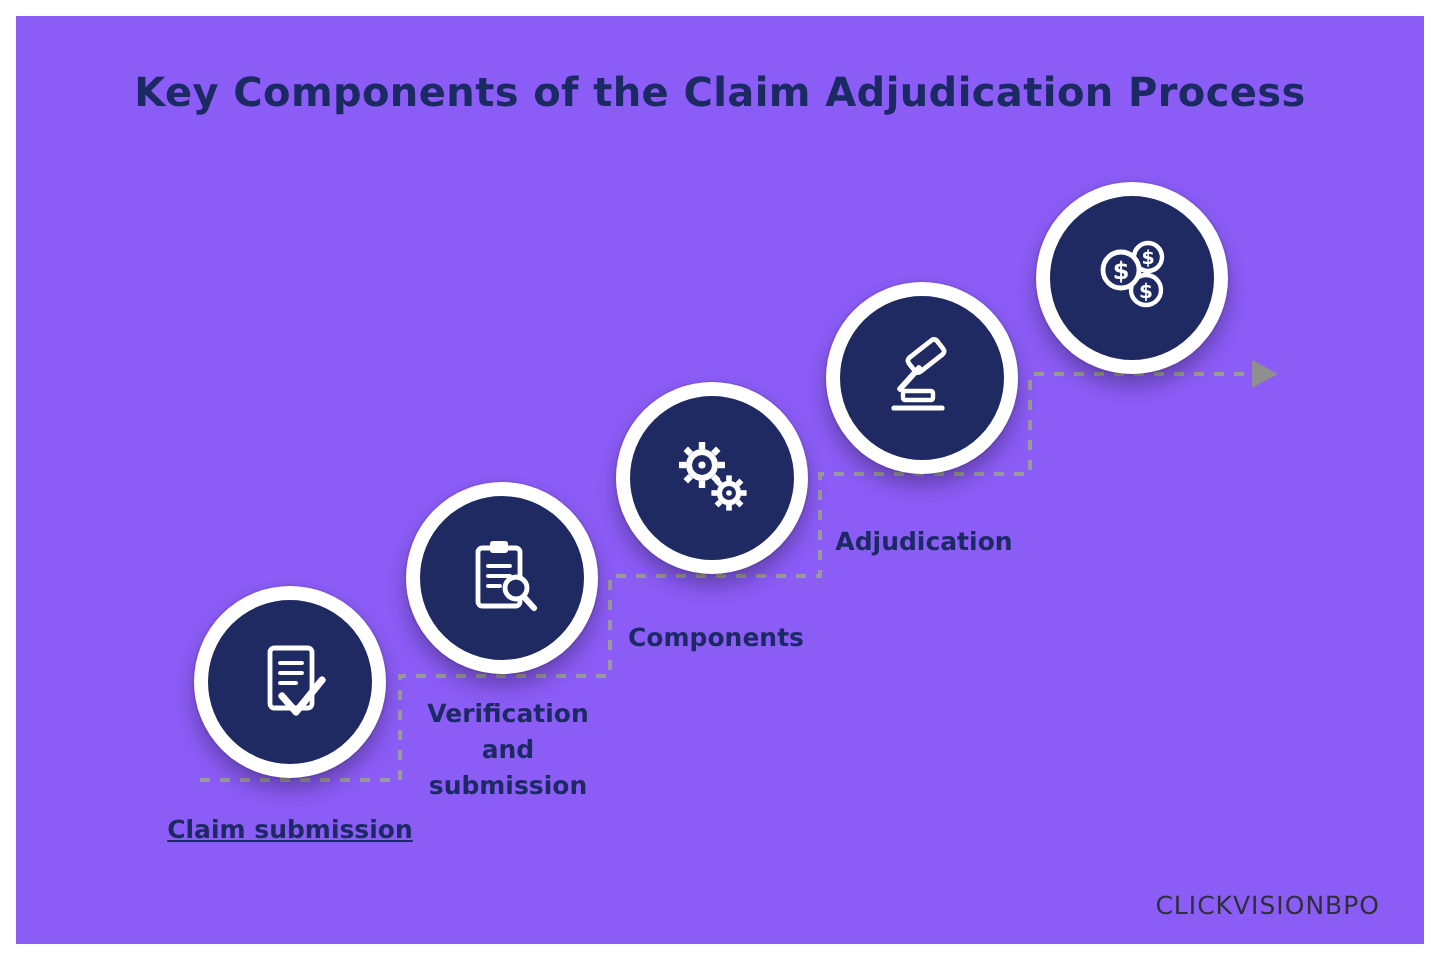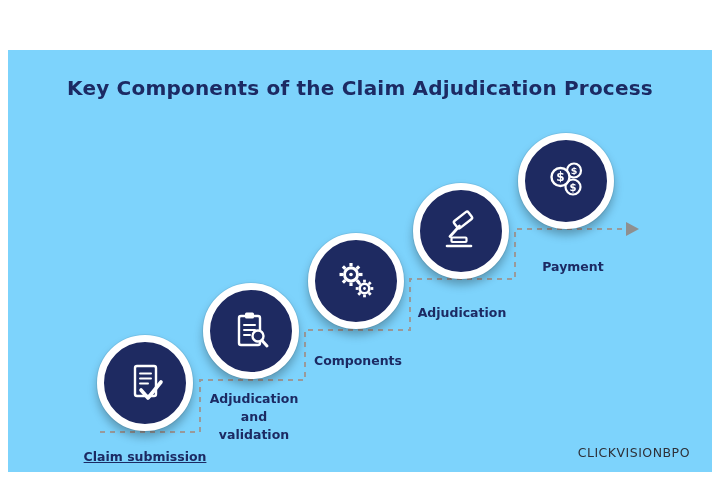--- a/index.html
+++ b/index.html
@@ -1,20 +1,20 @@
 <!DOCTYPE html>
 <html><head>
 <meta charset="utf-8">
 <style>
   html,body{margin:0;padding:0;background:#ffffff;}
   .frame{
     position:relative;width:720px;height:480px;background:#ffffff;
     font-family:"DejaVu Sans","Liberation Sans",sans-serif;overflow:hidden;
   }
-  .canvas{position:absolute;left:8px;top:8px;right:8px;bottom:8px;background:#7dd3fc;margin-top:42px;}
+  .canvas{position:absolute;left:8px;top:8px;right:8px;bottom:8px;background:#8b5cf6;}
   .title{
     position:absolute;left:0;right:0;top:26px;text-align:center;
     font-size:20px;font-weight:bold;color:#1c2a63;letter-spacing:0.2px;
   }
   .flow-svg{position:absolute;left:0;top:0;width:704px;height:464px;}
   .step-circle{
     position:absolute;width:96px;height:96px;border-radius:50%;
     background:#1e2a61;border:7px solid #ffffff;box-sizing:border-box;
     display:flex;align-items:center;justify-content:center;
     box-shadow:0 0 0 1px rgba(0,0,0,0.06), 0 6px 10px rgba(0,0,0,0.28);
@@ -62,21 +62,21 @@
           <rect x="12" y="9" width="21" height="29" rx="2" stroke-width="2.4"></rect>
           <rect x="18" y="5.5" width="9" height="6" rx="1.5" fill="#ffffff" stroke="none"></rect>
           <line x1="17" y1="18" x2="28" y2="18" stroke-width="2"></line>
           <line x1="17" y1="23" x2="28" y2="23" stroke-width="2"></line>
           <line x1="17" y1="28" x2="23" y2="28" stroke-width="2"></line>
           <circle cx="31" cy="29" r="5.5" fill="#1e2a61" stroke-width="2.4"></circle>
           <line x1="35" y1="33.5" x2="40" y2="39" stroke-width="3"></line>
         </g>
       </svg>
     </div>
-    <div class="step-label narrow" style="left:196px;top:340px;">Adjudication and validation</div>
+    <div class="step-label narrow" style="left:196px;top:340px;">Verification and submission</div>
 
     <div class="step-circle" style="left:300px;top:183px;">
       <svg viewBox="0 0 48 48">
         <g stroke="#ffffff" fill="none">
           <circle cx="19" cy="17.5" r="6.5" stroke-width="3"></circle>
           <circle cx="19" cy="17.5" r="1.8" fill="#ffffff" stroke="none"></circle>
           <g stroke-width="3.2">
             <line x1="27" y1="17.5" x2="30.5" y2="17.5"></line>
             <line x1="24.66" y1="23.16" x2="27.13" y2="25.63"></line>
             <line x1="19" y1="25.5" x2="19" y2="29"></line>
@@ -124,17 +124,16 @@
           <circle cx="31" cy="30" r="7.5" stroke-width="2.2"></circle>
           <circle cx="18.5" cy="20" r="9" stroke-width="2.4"></circle>
         </g>
         <g fill="#ffffff" text-anchor="middle" font-family="DejaVu Sans, sans-serif" font-weight="bold">
           <text x="32" y="17" font-size="9.5">$</text>
           <text x="31" y="33.8" font-size="10">$</text>
           <text x="18.5" y="24.4" font-size="12">$</text>
         </g>
       </svg>
     </div>
-    <div class="step-label" style="left:485px;top:208px;">Payment</div>
 
     <div class="logo">CLICKVISIONBPO</div>
   </div>
 </div>
 
 </body></html>

